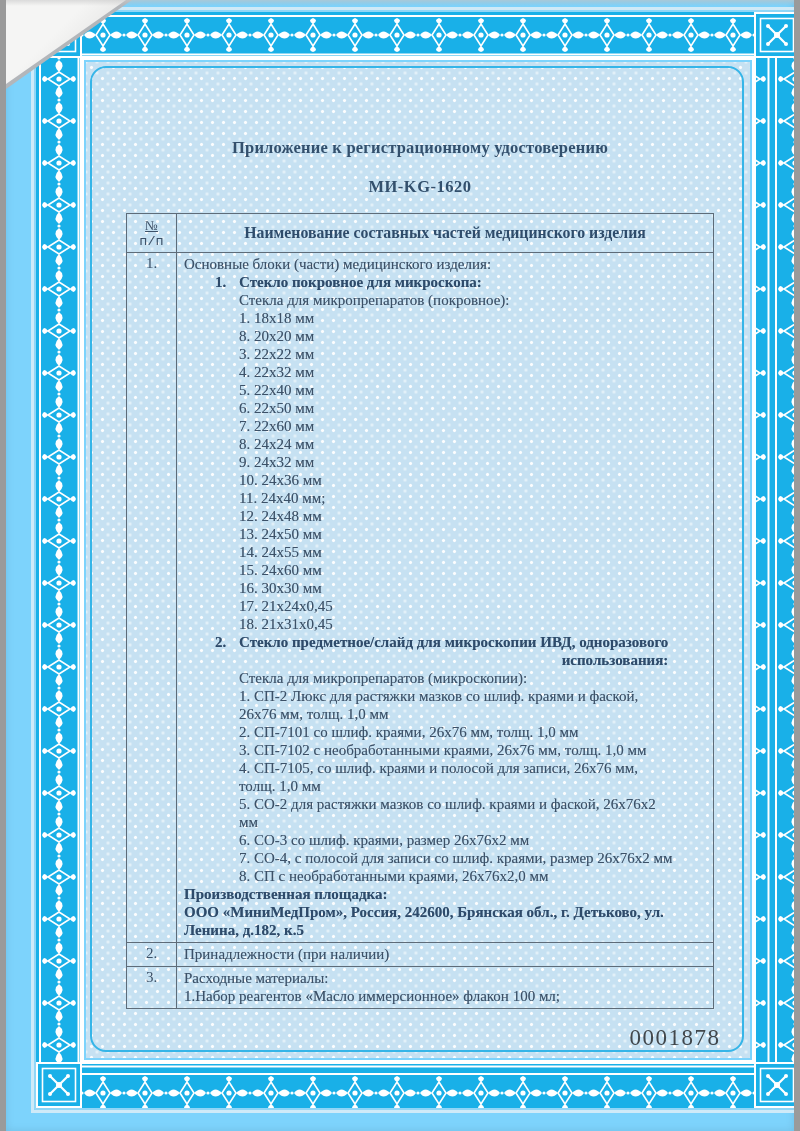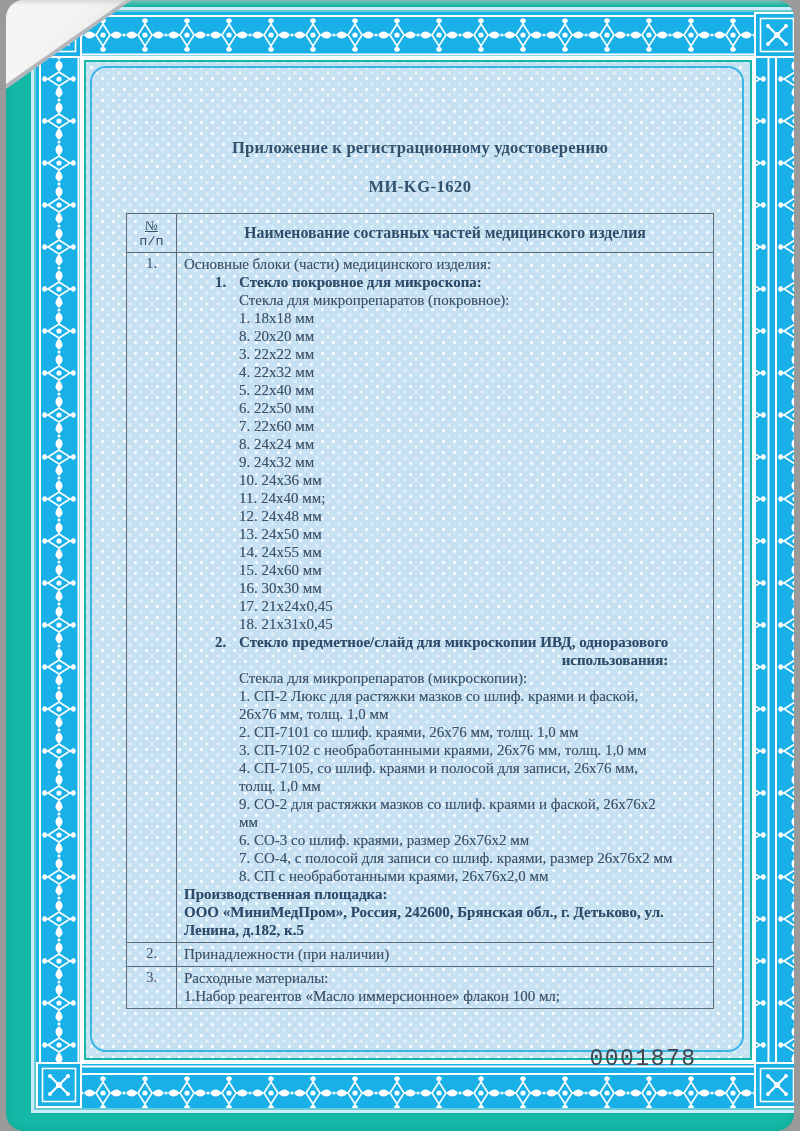--- a/index.html
+++ b/index.html
@@ -1,22 +1,21 @@
 <!DOCTYPE html>
 <html><head>
 <meta charset="utf-8">
 <style>
   * { margin:0; padding:0; box-sizing:border-box; }
   html,body { background:#9a9a9a; }
   .page {
     position:relative; width:788px; height:1131px; margin:0 auto;
-    background:#14b8a6; overflow:hidden;
+    background:#7dd3fc; overflow:hidden;
     box-shadow: inset 0 0 8px rgba(0,0,0,.10);
     font-family:"Liberation Serif","DejaVu Serif",serif;
-    border-radius:18px;
   }
   .scan-edge { position:absolute; top:0; left:0; right:0; height:6px;
     background:linear-gradient(#c9c9c9, rgba(255,255,255,0)); opacity:.6; }
   
   .blue-area {
     position:absolute; left:80px; top:62px; width:664px; height:996px;
     background-color:#c6e1f2;
     background-image:
       radial-gradient(rgba(255,255,255,.95) 1px, rgba(255,255,255,0) 2.1px),
       radial-gradient(rgba(255,255,255,.55) 1px, rgba(255,255,255,0) 2.1px);
@@ -63,23 +62,23 @@
     font-weight:bold; font-size:15.8px; color:#2f4c6b; min-height:38px; padding:3px 12px;
   }
   .line { font-size:15px; line-height:18px; white-space:pre-wrap;
     text-shadow:0 0 .5px rgba(60,81,104,.45); }
   .line.sub { margin-left:55px; }
   .line.boldnum { margin-left:31px; font-weight:bold; color:#2e4b6b; display:flex; }
   .line.boldnum .bnum { width:24px; flex:none; }
   .line.boldnum .btxt { white-space:pre-wrap;text-align:right; }
   .line.bold { font-weight:bold; color:#2e4b6b; }
   .serial {
-    position:absolute; top:1025px; left:572px; width:130px; text-align:center;
-    font-family:Liberation Mono, monospace;
-    font-size:23px; color:#41474c; letter-spacing:1.5px;margin-top:21px;
+    position:absolute; top:1025px; left:604px; width:130px; text-align:center;
+    font-family:Liberation Serif, serif;
+    font-size:23px; color:#41474c; letter-spacing:1.5px;
   }
 </style>
 </head>
 <body>
 
 <div class="page">
   <div class="blue-area"></div>
 
   <svg class="border-svg" width="800" height="1131" viewBox="0 0 800 1131" aria-hidden="true">
     <defs>
@@ -179,21 +178,21 @@
               <div class="line sub">18. 21х31х0,45</div>
               <div class="line boldnum"><span class="bnum">2.</span><span class="btxt">Стекло предметное/слайд для микроскопии ИВД, одноразового
 использования:</span></div>
               <div class="line sub">Стекла для микропрепаратов (микроскопии):</div>
               <div class="line sub">1. СП-2 Люкс для растяжки мазков со шлиф. краями и фаской,
 26х76 мм, толщ. 1,0 мм</div>
               <div class="line sub">2. СП-7101 со шлиф. краями, 26х76 мм, толщ. 1,0 мм</div>
               <div class="line sub">3. СП-7102 с необработанными краями, 26х76 мм, толщ. 1,0 мм</div>
               <div class="line sub">4. СП-7105, со шлиф. краями и полосой для записи, 26х76 мм,
 толщ. 1,0 мм</div>
-              <div class="line sub">9. СО-2 для растяжки мазков со шлиф. краями и фаской, 26х76х2
+              <div class="line sub">5. СО-2 для растяжки мазков со шлиф. краями и фаской, 26х76х2
 мм</div>
               <div class="line sub">6. СО-3 со шлиф. краями, размер 26х76х2 мм</div>
               <div class="line sub">7. СО-4, с полосой для записи со шлиф. краями, размер 26х76х2 мм</div>
               <div class="line sub">8. СП с необработанными краями, 26х76х2,0 мм</div>
               <div class="line bold">Производственная площадка:</div>
               <div class="line bold">ООО «МиниМедПром», Россия, 242600, Брянская обл., г. Детьково, ул.
 Ленина, д.182, к.5</div>
             </div>
           </div>
           <div class="trow tdata">

